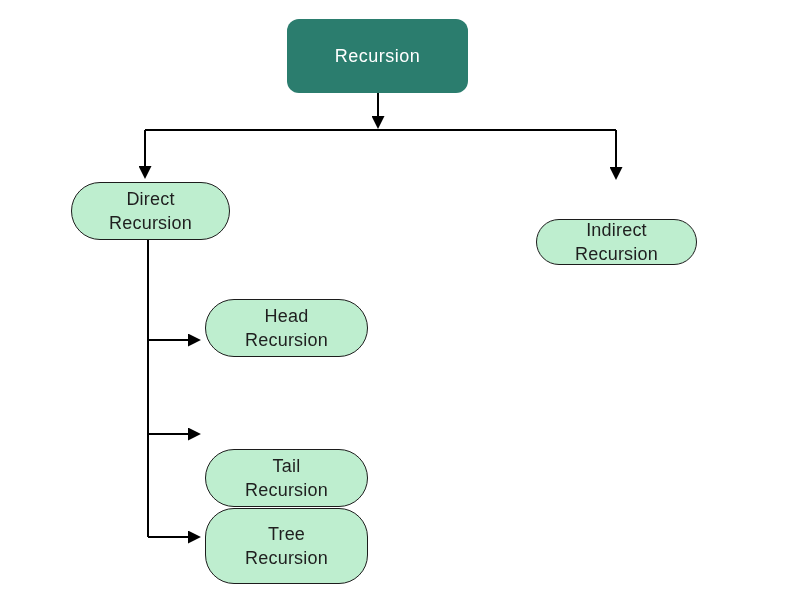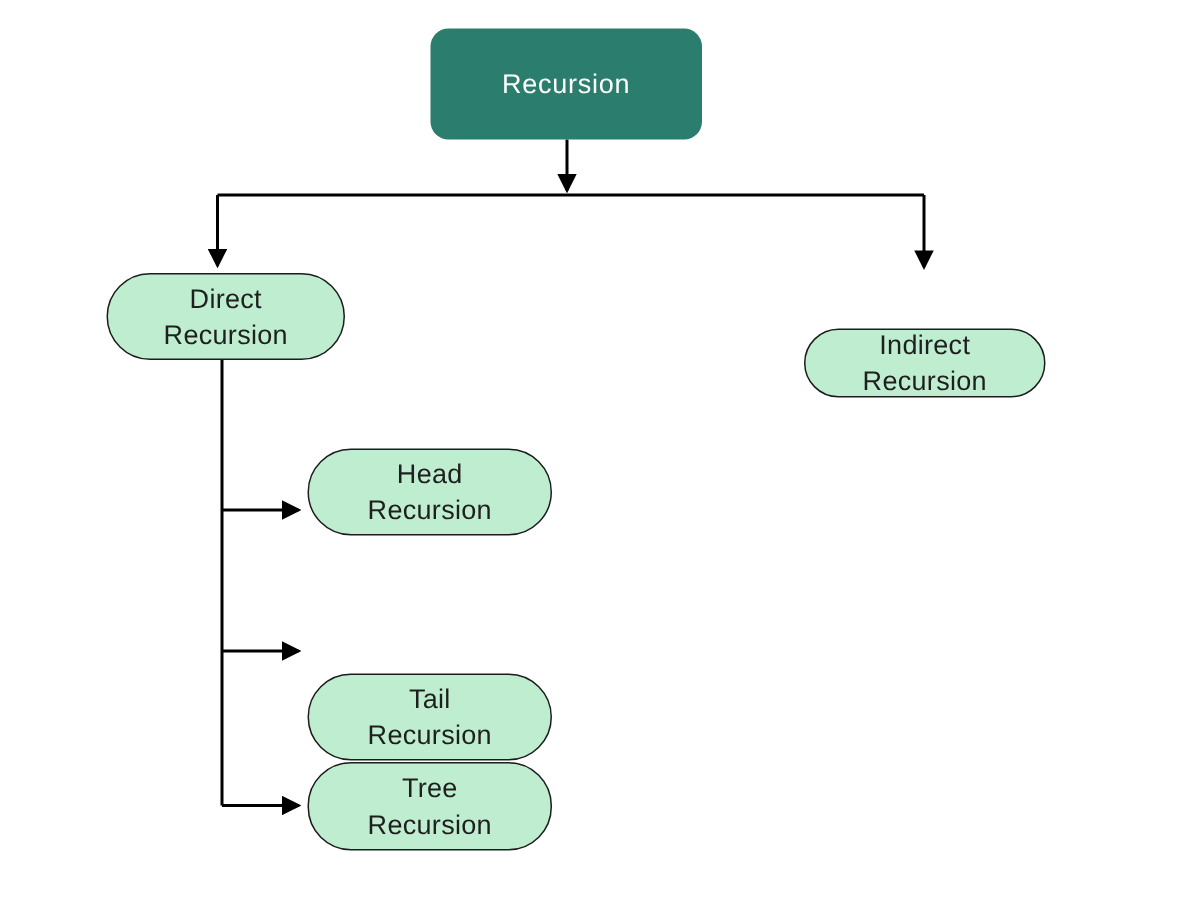--- a/index.html
+++ b/index.html
@@ -97,17 +97,17 @@
   </div>
 
   <div class="node pill" style="left:205px; top:299px; width:163px; height:58px;">
     <span>Head Recursion</span>
   </div>
 
   <div class="node pill" style="left:205px; top:405px; width:163px; height:58px;margin-top:44px;">
     <span>Tail Recursion</span>
   </div>
 
-  <div class="node pill" style="left:205px; top:508px; width:163px; height:59px;">
+  <div class="node pill" style="left:205px; top:508px; width:163px; height:76px;">
     <span>Tree Recursion</span>
   </div>
 
 </div>
 
 </body></html>

